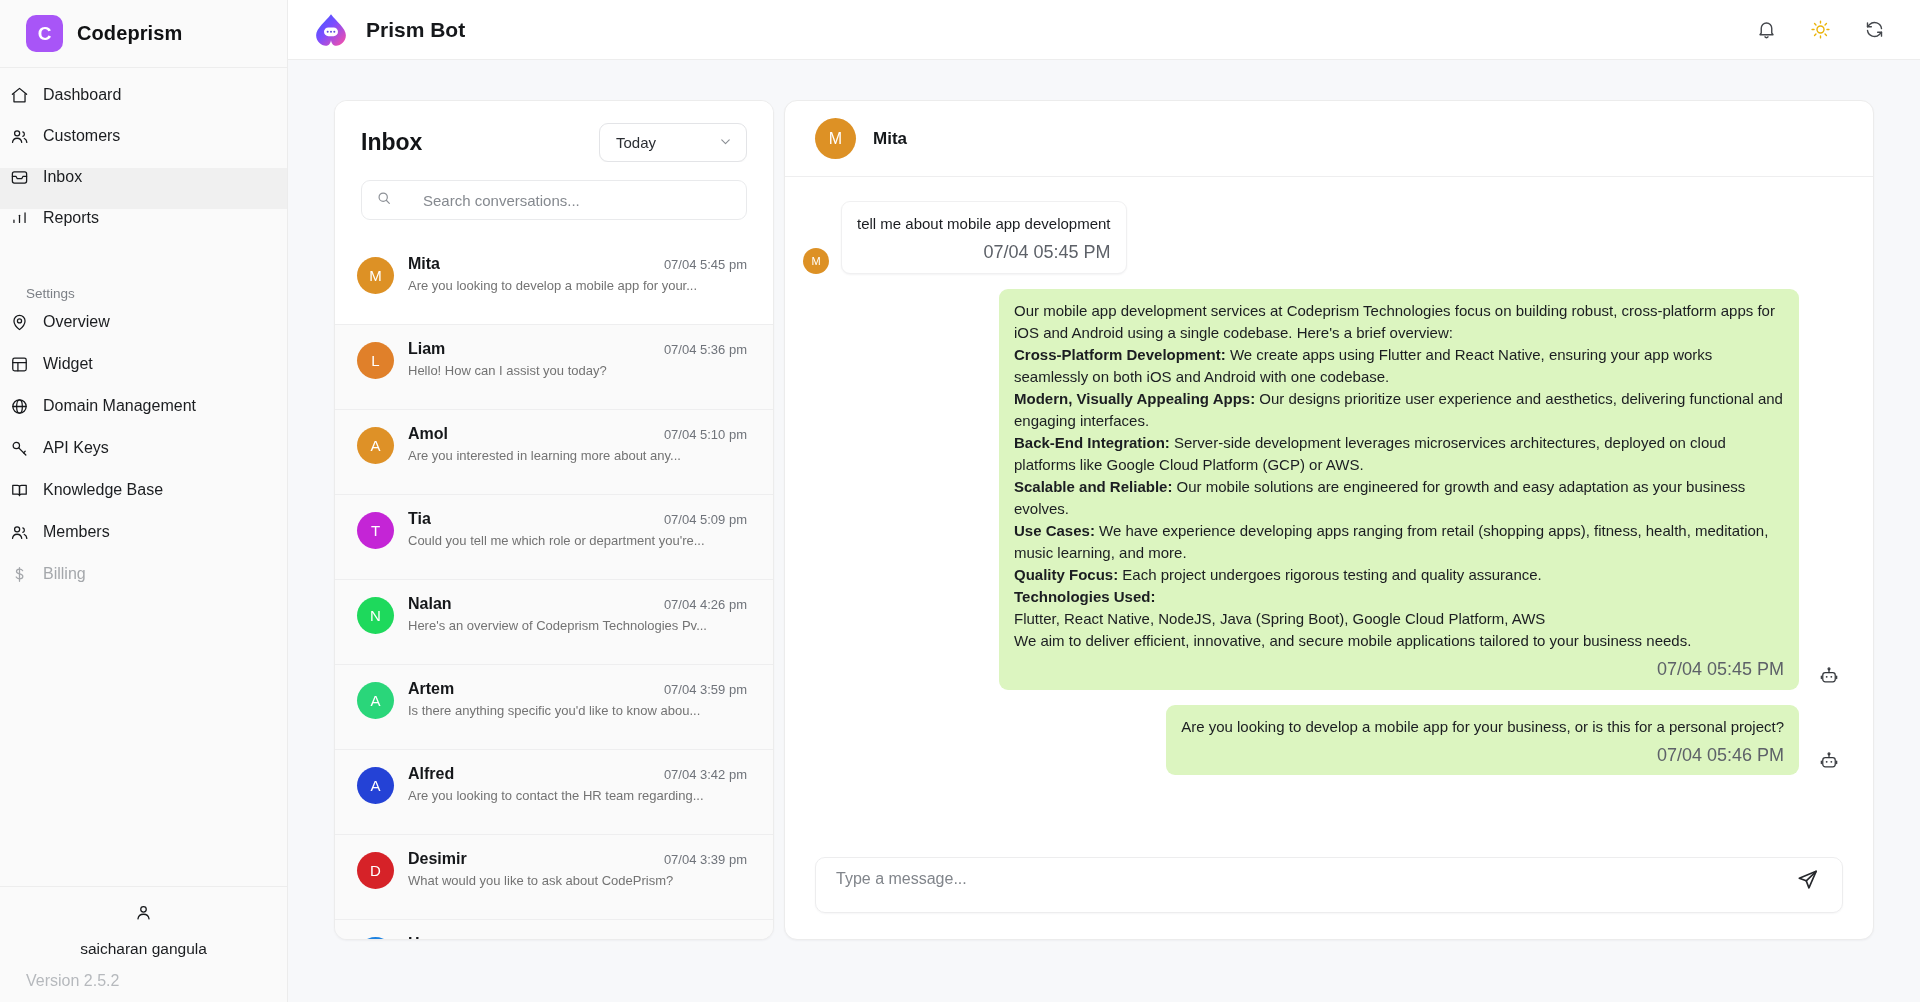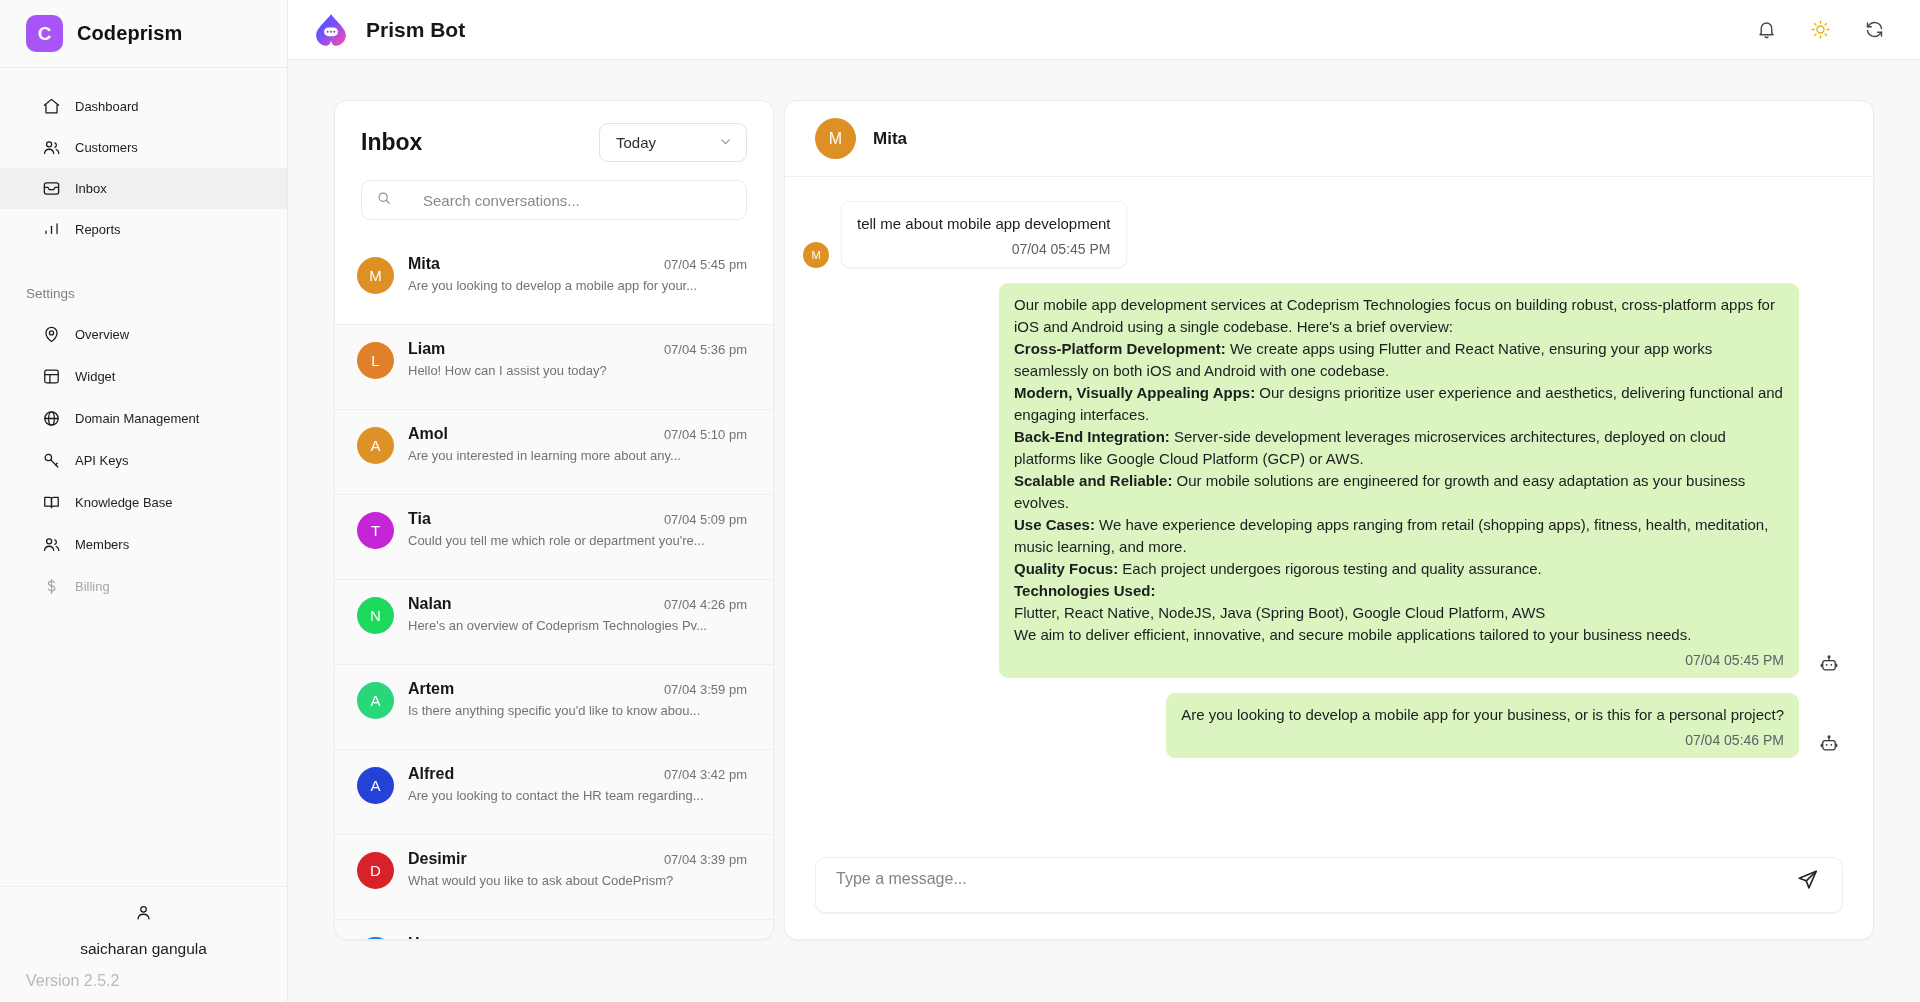--- a/index.html
+++ b/index.html
@@ -29,23 +29,23 @@
     width: 37px; height: 37px; border-radius: 10px;
     background: linear-gradient(135deg,#b05cf0,#a855f7);
     color: #fff; font-size: 19px; font-weight: 600;
     display: flex; align-items: center; justify-content: center;
     flex: 0 0 37px;
   }
   .brand-name { font-size: 20px; font-weight: 700; color: #111214; letter-spacing: .1px; }
 
   .nav { padding-top: 18px; }
   .nav-item {
-    display: flex; align-items: center; gap: 14px;
-    height: 41px; padding: 0 42px;
-    color: #1b1d20; font-size: 13px;
+    display: flex; gap: 14px;
+    height: 41px; padding: 0 10px;
+    color: #1b1d20; font-size: 16px;
     cursor: pointer;
   }
   .nav-item .ico { width: 19px; height: 19px; display: flex; align-items: center; justify-content: center; flex: 0 0 19px; }
   .nav-item .ico svg { width: 19px; height: 19px; stroke: #17191c; stroke-width: 1.6; fill: none; stroke-linecap: round; stroke-linejoin: round; }
   .nav-item.active { background: #f0f0f0; }
   .nav-item.disabled { color: #a4a7ab; }
   .nav-item.disabled .ico svg { stroke: #a4a7ab; }
 
   .section-label {
     font-size: 13.5px; color: #7b7f85;
@@ -181,21 +181,21 @@
     display: flex; align-items: center; justify-content: center;
   }
   .bubble {
     border-radius: 9px; padding: 11px 15px 7px 15px;
     max-width: 790px; font-size: 15px; line-height: 1.47; color: #1b1d21;
   }
   .bubble.in { background: #ffffff; border: 1px solid #f0f0f1; box-shadow: 0 1px 2px rgba(16,24,40,.05); }
   .bubble.bot { background: #dcf5c0; max-width: 800px; }
   .bubble p { margin: 0; }
   .bubble b { font-weight: 700; }
-  .bubble-time { font-size: 14px; color: #5d6168; text-align: right; margin-top: 4px; }
+  .bubble-time { font-size: 18px; color: #5d6168; text-align: right; margin-top: 4px; }
   .bot-tag { width: 20px; height: 20px; flex: 0 0 20px; margin-left: 8px; margin-bottom: 4px; }
   .bot-tag svg { width: 20px; height: 20px; fill: none; stroke: #33363b; stroke-width: 1.5; stroke-linecap: round; stroke-linejoin: round; }
 
   .composer { padding: 0 30px 26px 30px; }
   .composer-box {
     height: 56px; border: 1px solid #ededee; border-radius: 10px;
     background: #fff; display: flex; align-items: center;
     padding: 0 22px 12px 20px; gap: 12px;
     box-shadow: 0 1px 2px rgba(16,24,40,.04);
   }

